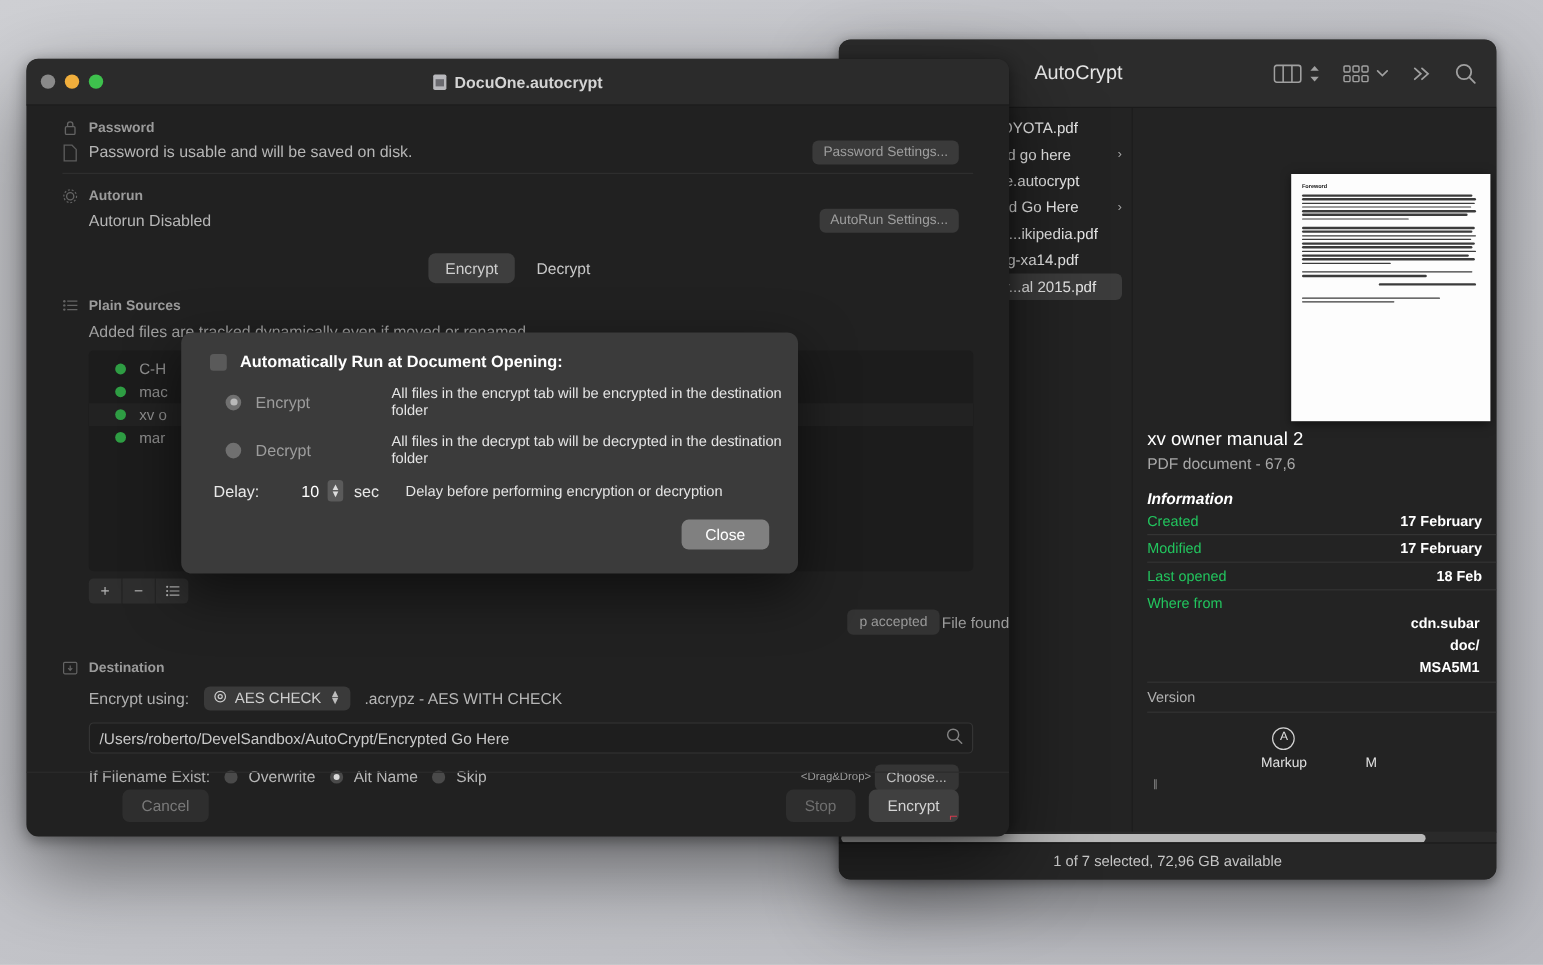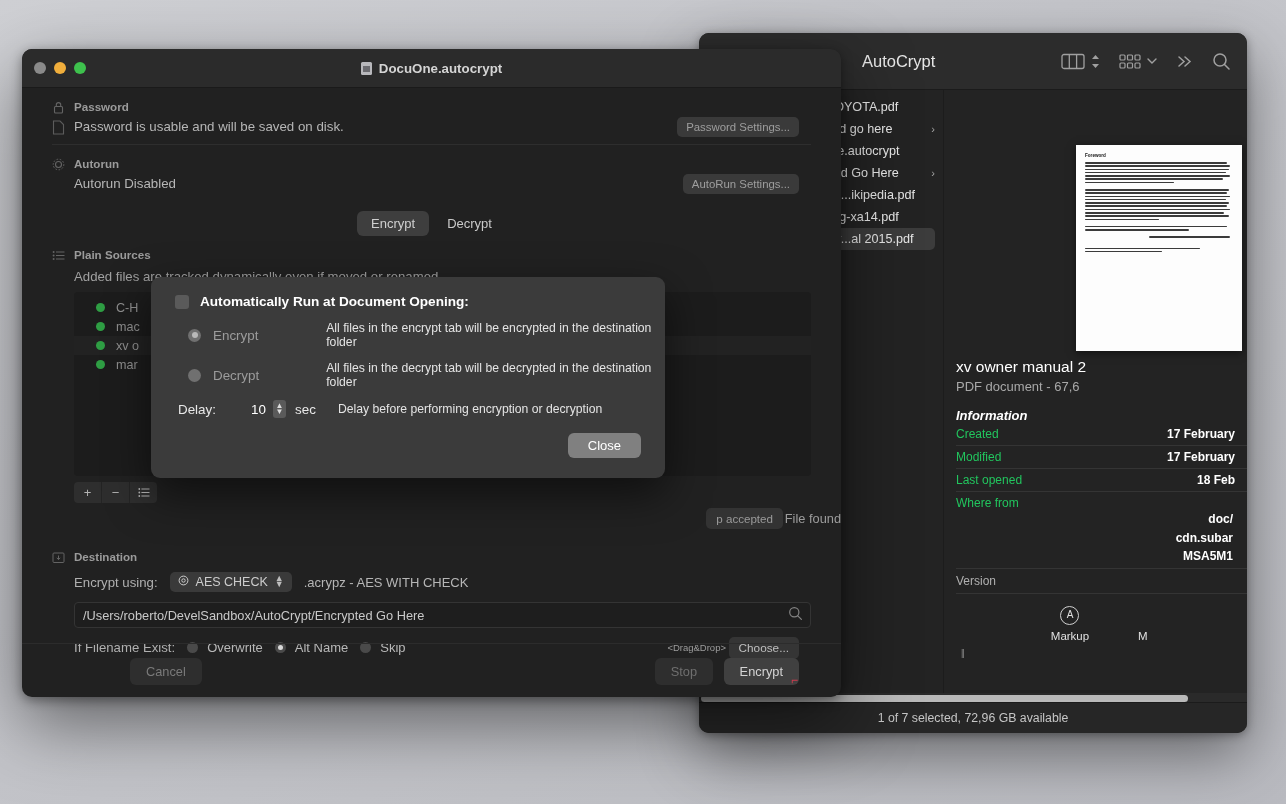--- a/index.html
+++ b/index.html
@@ -183,21 +183,21 @@
   .rad.on::after { content:""; position:absolute; left:3px; top:3px; width:5px; height:5px;
                    border-radius:50%; background:#d8d8d8; }
   .rad-lbl { font-size:13px; color:#b8b8b8; }
   #dragdrop { position:absolute; right:115px; font-size:9.5px; color:#9d9d9d; }
   #choose-btn { position:absolute; right:42px; background:#353535; color:#bfbfbf;
                 border:none; border-radius:5px; font-size:11.8px; padding:4px 10px; font-family:inherit;}
 
   #app-footer { position:absolute; left:0; right:0; bottom:0; height:54px;
                 border-top:1px solid #2c2c2c; display:flex; align-items:center; }
   .foot-btn { border:none; border-radius:6px; font-size:12.8px; padding:6px 16px; font-family:inherit;}
-  #cancel-btn { position:absolute; left:108px; background:#2e2e2e; color:#7a7a7a; }
+  #cancel-btn { position:absolute; left:80px; background:#2e2e2e; color:#7a7a7a; }
   #stop-btn { position:absolute; right:128px; background:#2e2e2e; color:#6f6f6f; }
   #encrypt-btn { position:absolute; right:42px; background:#404040; color:#d4d4d4; }
 
   
   #modal {
     position:absolute; left:151px; top:277px; width:514px; height:201px;
     background:#3b3b3b; border-radius:9px;
     box-shadow: 0 16px 44px rgba(0,0,0,.55);
     z-index: 40; color:#ececec;
   }
@@ -390,22 +390,22 @@
                 <span class="ip-v">17 February</span>
               </div>
               <div class="ip-kv">
                 <span class="ip-k">Last opened</span>
                 <span class="ip-v">18 Feb</span>
               </div>
             </div>
           <div class="ip-where">
             <div class="ip-k">Where from</div>
             <div class="ip-wlines">
+              <div>cdn.subar</div>
               <div>doc/</div>
-              <div>cdn.subar</div>
               <div>MSA5M1</div>
             </div>
           </div>
           <div class="ip-vers">Version</div>
           <div class="ip-actions">
             <div class="ip-act">
               <div class="circ">A</div>
               <span>Markup</span>
             </div>
             <div class="ip-act">

